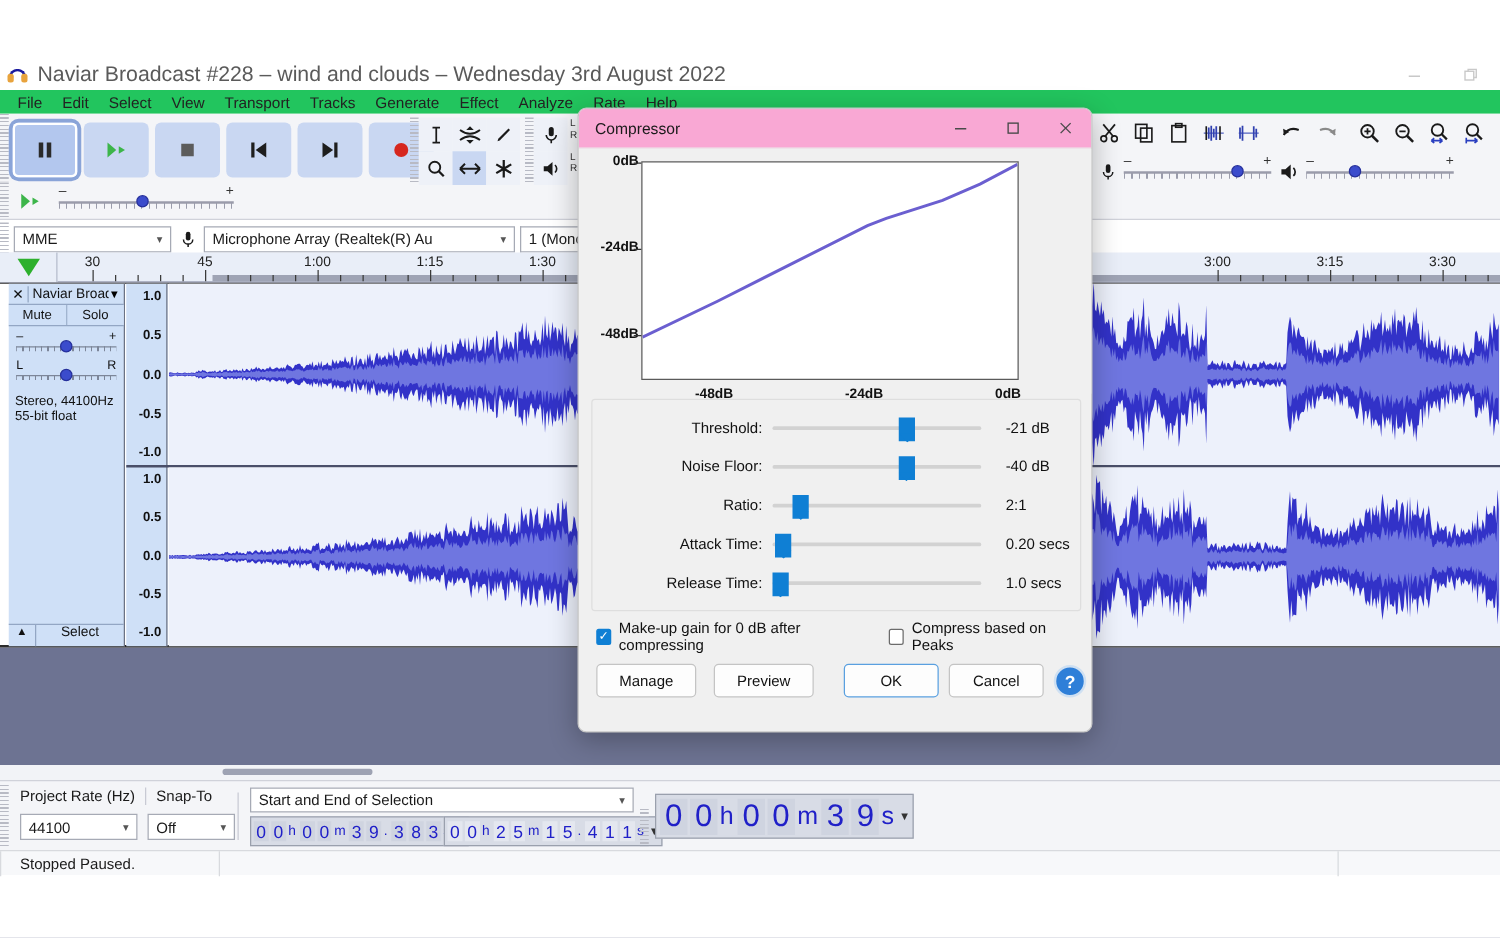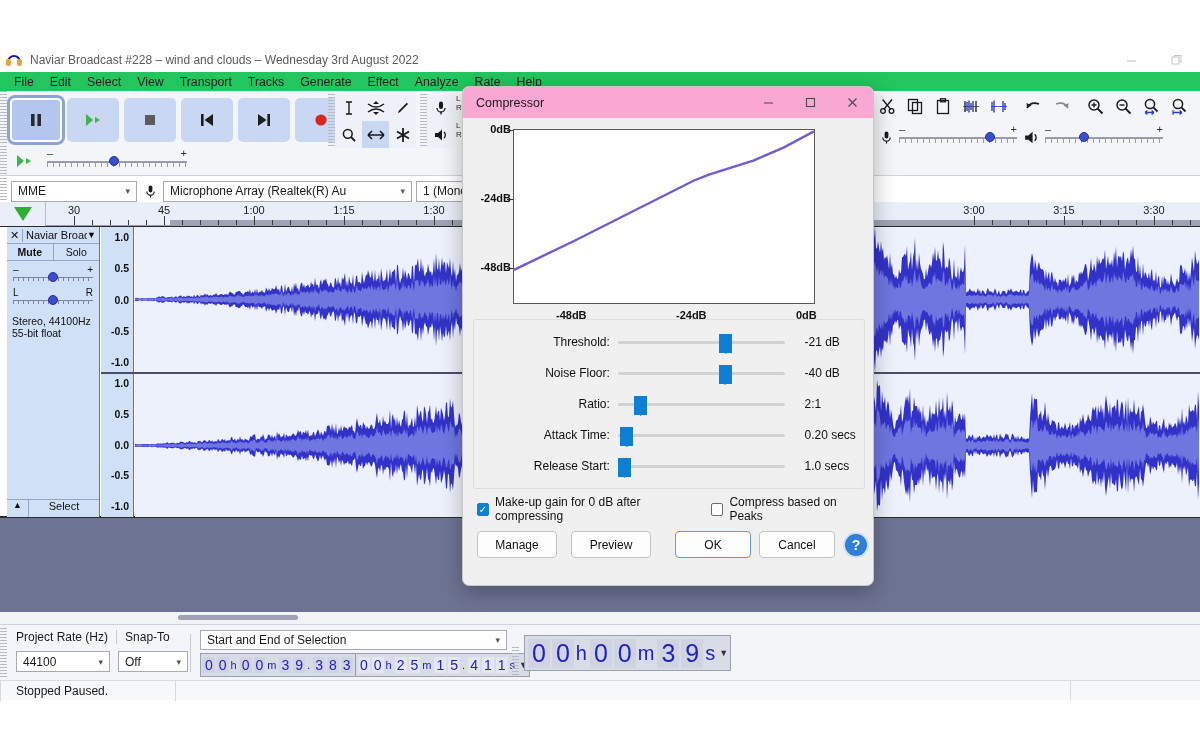--- a/index.html
+++ b/index.html
@@ -17,21 +17,21 @@
     position:absolute; left:0; top:46px; width:1200px; height:28px;
     background:#ffffff; display:flex; align-items:center;
   }
   .app-icon { width:16px; height:16px; margin-left:6px; position:relative; }
   .app-icon .band { position:absolute; left:1px; top:3px; width:14px; height:7px;
       border:2px solid #1a1a9e; border-bottom:none; border-radius:7px 7px 0 0; }
   .app-icon .lcup { position:absolute; left:0px; top:7px; width:5px; height:7px;
       background:#e8a33d; border-radius:2px; }
   .app-icon .rcup { position:absolute; right:0px; top:7px; width:5px; height:7px;
       background:#e8a33d; border-radius:2px; }
-  .title-text { margin-left:8px; color:#5a5a5a; font-size:12px; white-space:nowrap; }
+  .title-text { margin-left:8px; color:#5a5a5a; font-size:17px; white-space:nowrap; }
   .win-btns { margin-left:auto; display:flex; height:28px; }
   .win-btn { width:46px; height:28px; display:flex; align-items:center; justify-content:center;
       color:#c8c8c8; font-size:11px; }
 
   
   .menubar {
     position:absolute; left:0; top:72px; width:1200px; height:19px;
     background:#22c55e; display:flex; align-items:center; padding-left:6px;
   }
   .menu-item { padding:1px 8px; font-size:12.3px; color:#222; white-space:nowrap; }
@@ -104,21 +104,21 @@
       background:#6d7392; overflow:hidden; }
   .track { position:absolute; left:0; top:0; width:1200px; height:292px;
       border-top:1px solid #2b2b2b; border-bottom:2px solid #2b2b2b; background:#fff;}
   .tpanel { position:absolute; left:7px; top:0; width:93px; height:290px; background:#cfe0f7;
       border-right:1px solid #6b7284; }
   .tp-head { display:flex; align-items:center; height:17px; border-bottom:1px solid #93a6c4; }
   .tp-x { width:16px; text-align:center; font-size:11px; color:#111; border-right:1px solid #93a6c4; }
   .tp-name { flex:1; font-size:11px; padding-left:3px; color:#111; white-space:nowrap; overflow:hidden; }
   .tp-ms { display:flex; height:17px; border-bottom:1px solid #93a6c4; }
   .tp-ms div { flex:1; font-size:10.5px; text-align:center; line-height:17px; color:#111; background:#cfe0f7; }
-  .tp-ms div:first-child { border-right:1px solid #93a6c4;font-weight:bold; }
+  .tp-ms div:first-child { border-right:1px solid #93a6c4; }
   .mini-slider { margin:7px 6px 2px 6px; position:relative; height:16px; }
   .mini-line { position:absolute; top:9px; left:0; right:0; height:1px; background:#7d8699; }
   .mini-ticks { position:absolute; top:9px; left:0; right:0; height:4px;
       background: repeating-linear-gradient(to right, #7d8699 0 1px, transparent 1px 5px); }
   .mini-thumb { position:absolute; top:4px; width:10px; height:10px; border-radius:50%;
       background:#3b4ccc; border:1px solid #26309c; }
   .mini-lbl { position:absolute; font-size:10px; color:#111; top:-4px; }
   .tinfo { padding:6px 5px; font-size:10.5px; line-height:12px; color:#111; }
   .tp-foot { position:absolute; bottom:0; left:0; width:100%; height:18px; display:flex;
       border-top:1px solid #93a6c4; }
@@ -795,21 +795,21 @@
           </div>
           <div class="srow" style="top: 103px;">
             <div class="lab">Attack Time:</div>
             <div class="strack">
               <div class="strail"></div>
               <div class="sthumb" style="left: 2.48px;"></div>
             </div>
             <div class="sval">0.20 secs</div>
           </div>
           <div class="srow" style="top: 134px;">
-            <div class="lab">Release Start:</div>
+            <div class="lab">Release Time:</div>
             <div class="strack">
               <div class="strail"></div>
               <div class="sthumb" style="left: 0px;"></div>
             </div>
             <div class="sval">1.0 secs</div>
           </div>
         </div>
     </div>
 
     <div class="chkrow">

